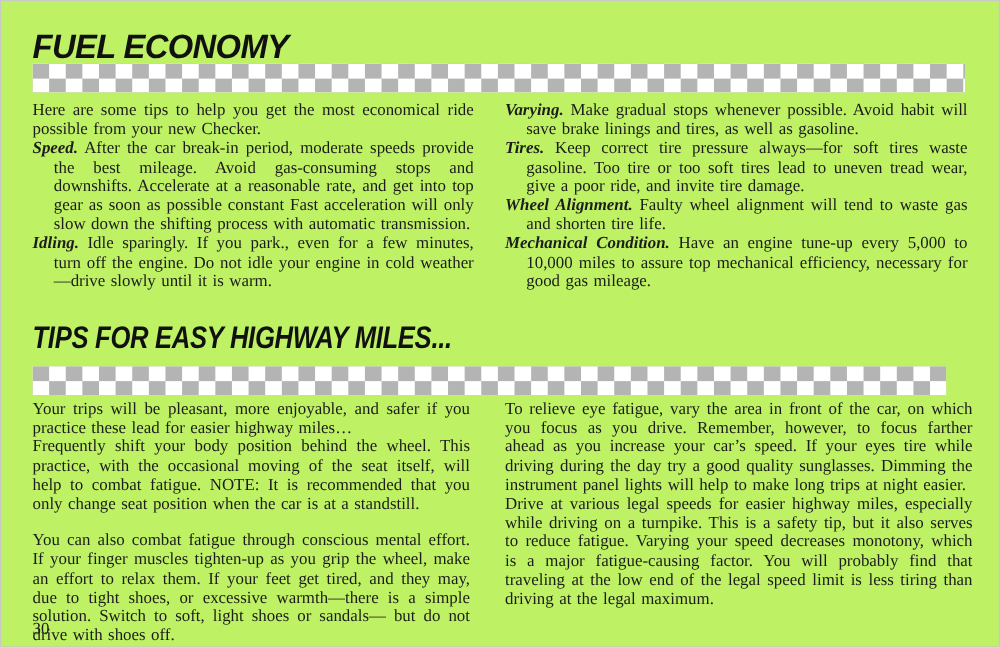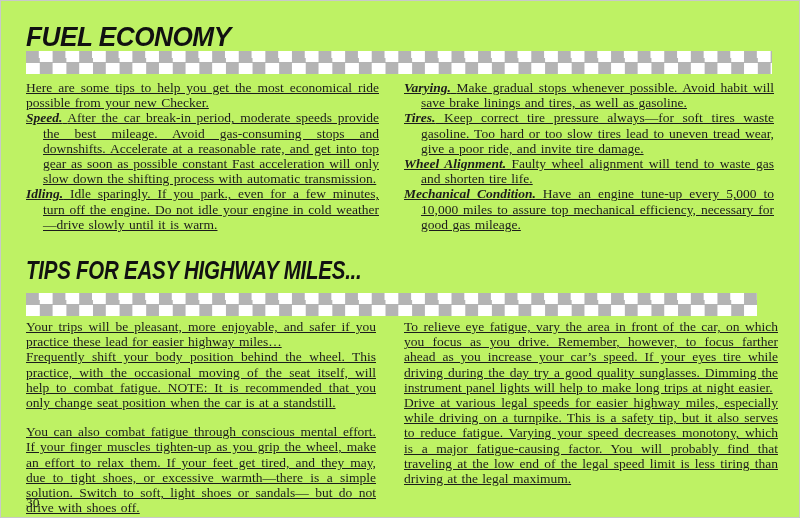--- a/index.html
+++ b/index.html
@@ -42,21 +42,21 @@
   }
   .band-1{left:25px;top:50px;width:746px;}
   .band-2{left:25px;top:292px;width:731px;}
   .col{
     position:absolute;
     text-align:justify;
     font-size:13.5px;
     line-height:15.2px;
     word-spacing:1px;
   }
-  .col p{margin:0;text-decoration:underline;}
+  .col p{margin:0;}
   .col-s1-left{left:25px;top:79px;width:353px;}
   .col-s1-right{left:403px;top:79px;width:370px;}
   .col-s2-left{left:25px;top:318px;width:350px;}
   .col-s2-right{left:403px;top:318px;width:374px;}
   .hang{padding-left:17px;text-indent:-17px;}
   .term{font-weight:bold;font-style:italic;}
   .gap-top{margin-top:14px !important;}
   .page-number{
     position:absolute;
     left:25px;top:494px;
@@ -73,21 +73,21 @@
   <div class="checker-band band-1"></div>
 
   <div class="col col-s1-left">
     <p>Here are some tips to help you get the most economical ride possible from your new Checker.</p>
     <p class="hang"><span class="term">Speed.</span> <span>After the car break-in period, moderate speeds provide the best mileage. Avoid gas-consuming stops and downshifts. Accelerate at a reasonable rate, and get into top gear as soon as possible constant   Fast acceleration will only slow down the shifting process with automatic transmission.</span></p>
     <p class="hang"><span class="term">Idling.</span> <span>Idle sparingly. If you park., even for a few minutes, turn off the engine. Do not idle your engine in cold weather—drive slowly until it is warm.</span></p>
   </div>
 
   <div class="col col-s1-right">
     <p class="hang"><span class="term">Varying.</span> <span>Make gradual stops whenever possible.  Avoid habit will save brake linings and tires, as well as gasoline.</span></p>
-    <p class="hang"><span class="term">Tires.</span> <span>Keep correct tire pressure always—for soft tires waste gasoline. Too hard or too slow tires lead to uneven tread wear, give a poor ride, and invite tire damage.</span></p>
+    <p class="hang"><span class="term">Tires.</span> <span>Keep correct tire pressure always—for soft tires waste gasoline. Too tire or too soft tires lead to uneven tread wear, give a poor ride, and invite tire damage.</span></p>
     <p class="hang"><span class="term">Wheel Alignment.</span> <span>Faulty wheel alignment will tend to waste gas and shorten tire life.</span></p>
     <p class="hang"><span class="term">Mechanical Condition.</span> <span>Have an engine tune-up every 5,000 to 10,000 miles to assure top mechanical efficiency, necessary for good gas mileage.</span></p>
   </div>
 
   <h1 class="section-title title-2">TIPS FOR EASY HIGHWAY MILES...</h1>
 
   <div class="checker-band band-2"></div>
 
   <div class="col col-s2-left">
     <p>Your trips will be pleasant, more enjoyable, and safer if you practice these lead for easier highway miles…</p>

